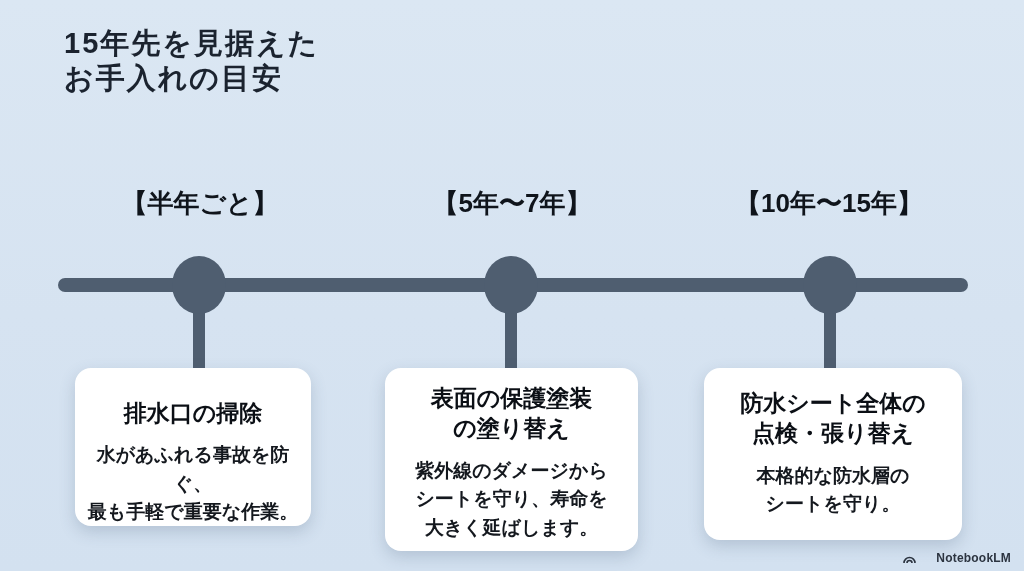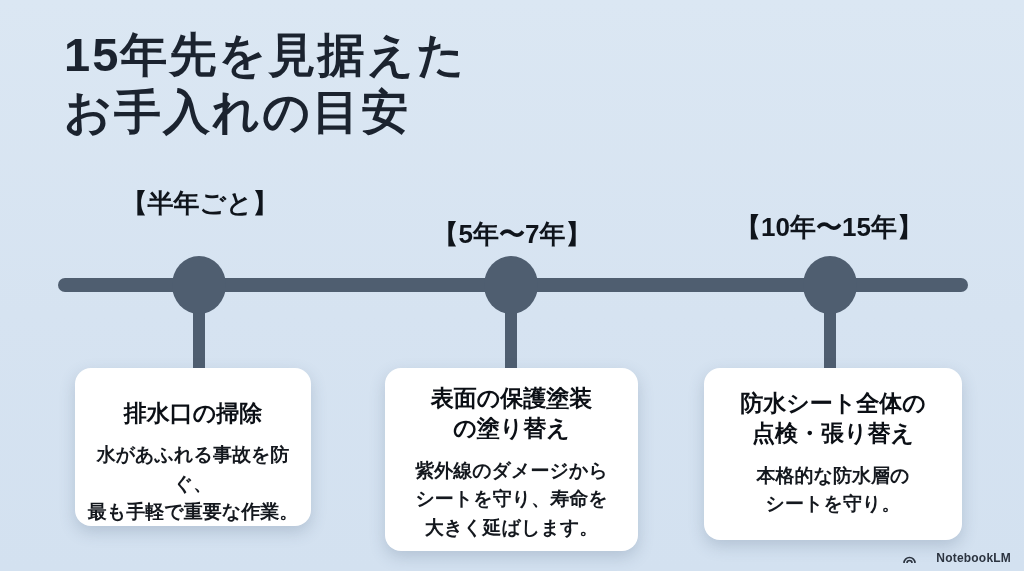--- a/index.html
+++ b/index.html
@@ -11,38 +11,38 @@
   }
   .canvas{
     position:relative;
     width:1024px;height:571px;
     background:linear-gradient(180deg,#dbe7f3 0%,#d6e3f1 55%,#d3e1f0 100%);
     overflow:hidden;
   }
   
   .main-title{
     position:absolute;left:64px;top:26px;
-    font-size:47px;font-weight:900;
+    font-size:29px;font-weight:900;
     color:#1b232f;
     line-height:1.22;
     letter-spacing:2px;
     white-space:pre-line;
   }
   
   .interval-label{
     position:absolute;top:186px;
     transform:translateX(-50%);
     font-size:26px;font-weight:900;
     color:#0f141b;
     letter-spacing:0px;
     white-space:nowrap;
   }
   .interval-1{left:200px;}
-  .interval-2{left:512px;margin-top:31px;}
-  .interval-3{left:829px;margin-top:24px;}
+  .interval-2{left:512px;}
+  .interval-3{left:829px;}
   
   .timeline-line{
     position:absolute;left:58px;top:278px;
     width:910px;height:14px;
     background:#4f5e70;border-radius:7px;
   }
   .timeline-dot{
     position:absolute;top:256px;
     width:54px;height:58px;border-radius:50%;
     background:#4f5e70;

